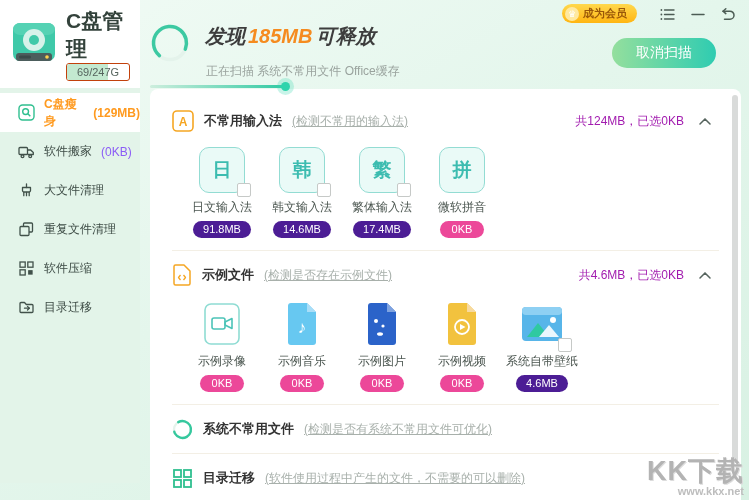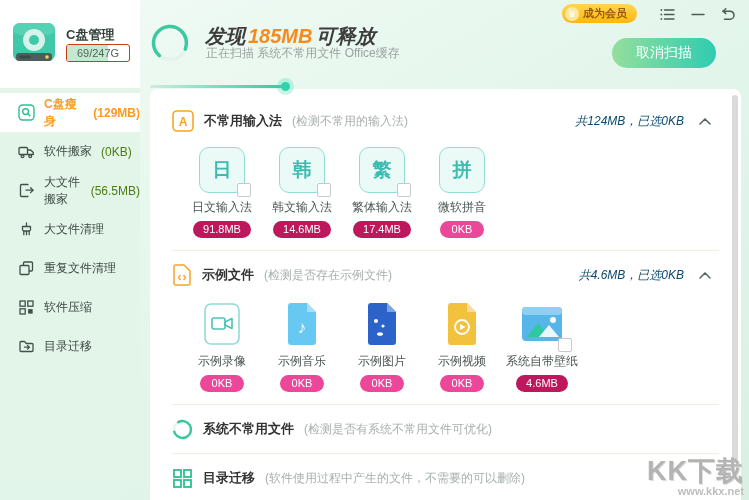--- a/index.html
+++ b/index.html
@@ -7,82 +7,82 @@
   #app {
     position:relative; width:749px; height:500px; overflow:hidden;
     font-family:"Liberation Sans","DejaVu Sans",sans-serif;
     background:linear-gradient(150deg,#f1fbf5 0%,#e4f6ec 45%,#d8f1e3 100%);
   }
 
   
   .brand { position:absolute; left:0; top:0; width:140px; height:88px; background:#fff;
            display:flex; align-items:center; gap:8px; padding-left:10px; z-index:3; }
   .brand-info { display:flex; flex-direction:column; }
-  .brand-title { font-size:13px; font-weight:bold; color:#33423b; margin-bottom:0; }
+  .brand-title { font-size:21px; font-weight:bold; color:#33423b; margin-bottom:0; }
   .usage { position:relative; width:64px; height:18px; border:1px solid #c2410c;
            border-radius:3px; background:#fff; overflow:hidden; }
   .usage-fill { position:absolute; left:0; top:0; bottom:0; background:#c3e9d0; }
   .usage-label { position:relative; display:block; text-align:center; font-size:11px;
                  color:#55645d; line-height:16px; }
 
   
   .sidebar { position:absolute; left:0; top:88px; bottom:17px; width:140px; background:#e3f4e9; padding-top:5px; }
   .side-item { display:flex; align-items:center; gap:9px; height:39px; padding-left:18px;
                font-size:12px; color:#3d4b45; cursor:pointer; }
   .side-item .sicon { display:flex; width:17px; height:17px; }
   .side-item.active { background:#fff; font-weight:bold; }
   .side-item.active .slabel, .side-item.active .ssize { color:#ff9a1f; }
-  .ssize { color:#4d7c0f; }
+  .ssize { color:#8b5cf6; }
 
   
   .member-badge { position:absolute; left:562px; top:4px; height:19px; border-radius:10px;
                   background:linear-gradient(180deg,#ffd84d,#ffb512); display:flex; align-items:center;
                   gap:4px; padding:0 10px 0 3px; font-size:11px; font-weight:bold; color:#9a5708;
                   cursor:pointer; z-index:4; }
   .crown { width:14px; height:14px; border-radius:50%; background:#ffe9a0; color:#fff;
            font-size:9px; line-height:14px; text-align:center; }
   .win-icons { position:absolute; left:659px; top:6px; display:flex; gap:13px; z-index:4; }
   .win-icons span { width:17px; height:17px; display:flex; align-items:center; justify-content:center;
                     cursor:pointer; color:#4c5c54; font-size:15px; }
 
   
   .spinner { position:absolute; left:150px; top:23px; }
   .headline { position:absolute; left:205px; top:23px; font-size:20px; font-weight:bold; color:#3d3d3d;font-style:italic; }
   .hl-size { color:#f58b1f; margin:0 3px; }
-  .status { position:absolute; left:206px; top:45px; font-size:12px; color:#9aa39e; }
+  .status { position:absolute; left:206px; top:63px; font-size:12px; color:#9aa39e; }
   .cancel-btn { position:absolute; left:612px; top:38px; width:104px; height:30px; border:none;
                 border-radius:15px; background:linear-gradient(90deg,#94df9d,#2fccb1); color:#fff;
                 font-size:14px; cursor:pointer; font-family:inherit; }
   .track { position:absolute; left:150px; top:85px; width:591px; height:3px; z-index:2; }
   .fill { position:relative; height:3px; border-radius:2px;
           background:linear-gradient(90deg,#cdeedd,#2fc9a2); }
   .dot { position:absolute; right:-4px; top:-3px; width:9px; height:9px; border-radius:50%;
          background:#2fd4ac; box-shadow:0 0 0 4px rgba(60,214,176,.28); }
 
   
   .card { position:absolute; left:150px; top:89px; width:591px; bottom:0; background:#fff;
           border-radius:8px 8px 0 0; padding:8px 22px 0; overflow:hidden; }
   .sec-header { display:flex; align-items:center; height:48px; }
   .sec-icon { display:flex; margin-right:10px; }
   .sec-title { font-size:13px; font-weight:bold; color:#333; }
-  .sec-hint { font-size:12px; color:#a8b0ab; margin-left:10px; }
-  .sec-summary { margin-left:auto; font-size:12px; color:#0c4a6e;font-style:italic; }
+  .sec-hint { font-size:12px; color:#a8b0ab; margin-left:10px;text-decoration:underline; }
+  .sec-summary { margin-left:auto; font-size:12px; color:#a21caf; }
   .chev { margin-left:15px; margin-right:8px; cursor:pointer; display:flex; }
   .items-row { display:flex; margin:2px 0 12px; padding-left:10px; }
   .cell { width:80px; display:flex; flex-direction:column; align-items:center; cursor:pointer; }
   .im-icon { position:relative; width:46px; height:46px; border:1px solid #93dcd3; background:#eafaf7;
              border-radius:10px; color:#3cbcb0; font-size:19px; font-weight:bold;
              display:flex; align-items:center; justify-content:center; }
   .doc-icon { position:relative; width:46px; height:46px; display:flex; align-items:center; justify-content:center; }
   .chk { position:absolute; right:-7px; bottom:-5px; width:14px; height:14px; background:#fff;
          border:1px solid #c6c9c7; border-radius:2px; cursor:pointer; }
   .cell-label { font-size:12px; color:#4a554f; margin-top:6px; white-space:nowrap; }
   .pill { margin-top:5px; min-width:44px; padding:0 10px; height:17px; line-height:17px;
           border-radius:9px; font-size:11px; color:#fff; text-align:center; }
-  .pill.orange { background:#be185d; }
+  .pill.orange { background:#4c1d95; }
   .pill.green { background:#ec4899; }
   .divider { border-top:1px solid #f3efe5; }
   .scrollbar { position:absolute; right:3px; top:6px; width:6px; height:368px;
                background:#d9dbda; border-radius:3px; cursor:pointer; }
 
   
   .wm { position:absolute; right:5px; bottom:3px; text-align:right; z-index:6; }
   .wm-logo { font-size:27px; font-weight:bold; color:#b3b3b3; letter-spacing:1px;
              text-shadow:1px 1px 0 #dcdcdc; line-height:28px; }
   .wm-url { font-size:11px; font-weight:bold; color:#bdbdbd; }
@@ -133,31 +133,20 @@
           <rect x="1" y="4.5" width="8.5" height="7" rx="1"></rect>
           <path d="M9.5 7 h3.2 l2.6 2.5 v2 h-5.8"></path>
           <circle cx="4.5" cy="13.3" r="1.4"></circle>
             <circle cx="12.2" cy="13.3" r="1.4"></circle>
         </svg>
       </span>
       <span class="slabel">软件搬家</span>
         <span class="ssize">(0KB)</span>
     </div>
 
-    <div class="side-item">
-      <span class="sicon">
-        <svg width="17" height="17" viewBox="0 0 17 17" fill="none" stroke="#41514a" stroke-width="1.3" stroke-linecap="round" stroke-linejoin="round">
-          <path d="M10 2.5 H3.5 a1 1 0 0 0 -1 1 v10 a1 1 0 0 0 1 1 H10"></path>
-          <path d="M8 8.2 h7"></path>
-            <path d="M12.6 5.8 L15 8.2 L12.6 10.6"></path>
-        </svg>
-      </span>
-      <span class="slabel">大文件搬家</span>
-        <span class="ssize">(56.5MB)</span>
-    </div>
 
     <div class="side-item">
       <span class="sicon">
         <svg width="17" height="17" viewBox="0 0 17 17" fill="none" stroke="#41514a" stroke-width="1.3" stroke-linecap="round" stroke-linejoin="round">
           <path d="M8.5 2 v3.5"></path>
           <path d="M4.5 5.5 h8 v3 a1.5 1.5 0 0 1 -1.5 1.5 h-5 a1.5 1.5 0 0 1 -1.5 -1.5 z"></path>
           <path d="M5.8 10.5 v3.2"></path>
             <path d="M8.5 10.5 v3.2"></path>
             <path d="M11.2 10.5 v3.2"></path>
         </svg>

